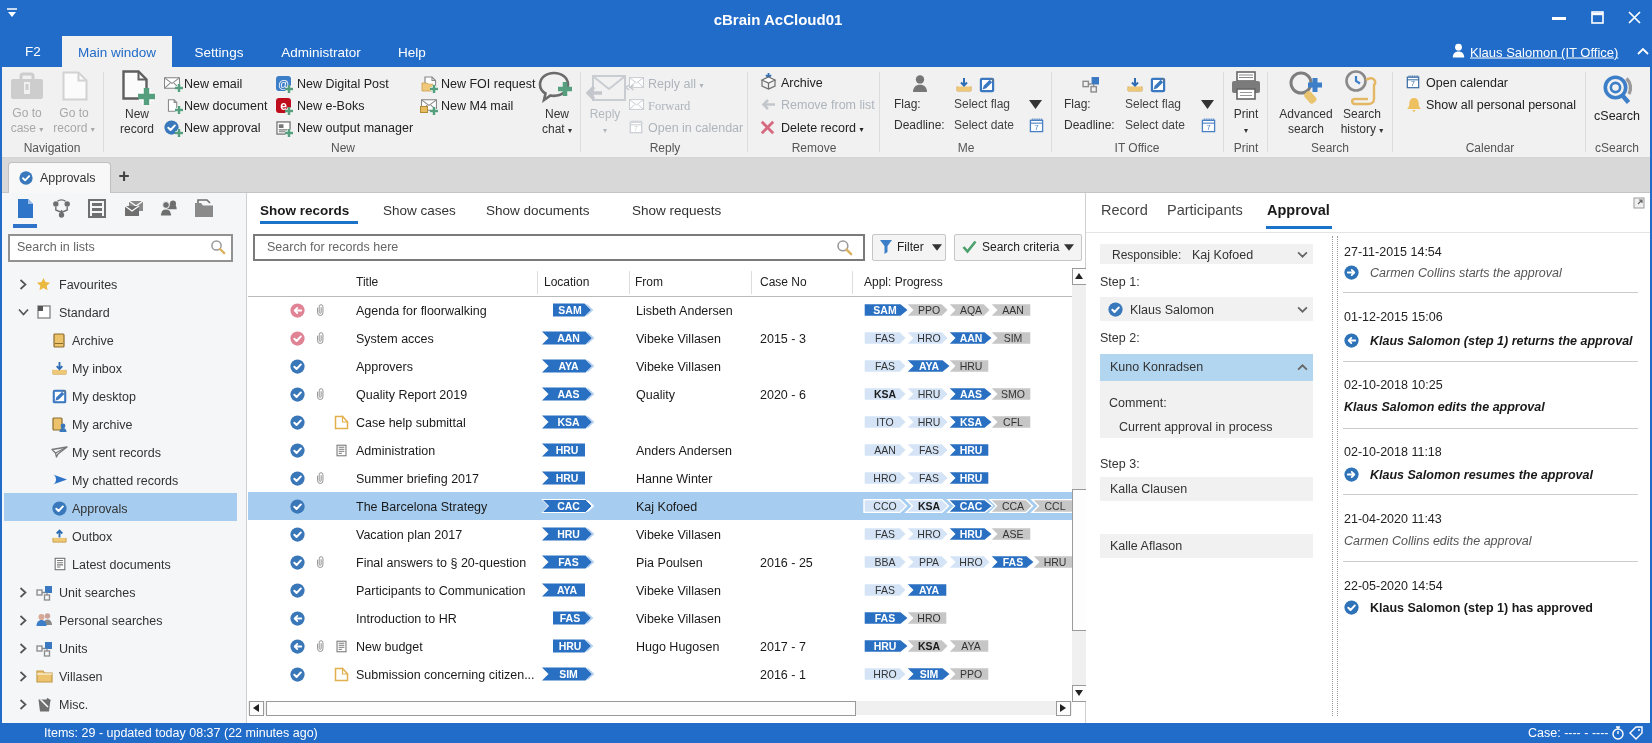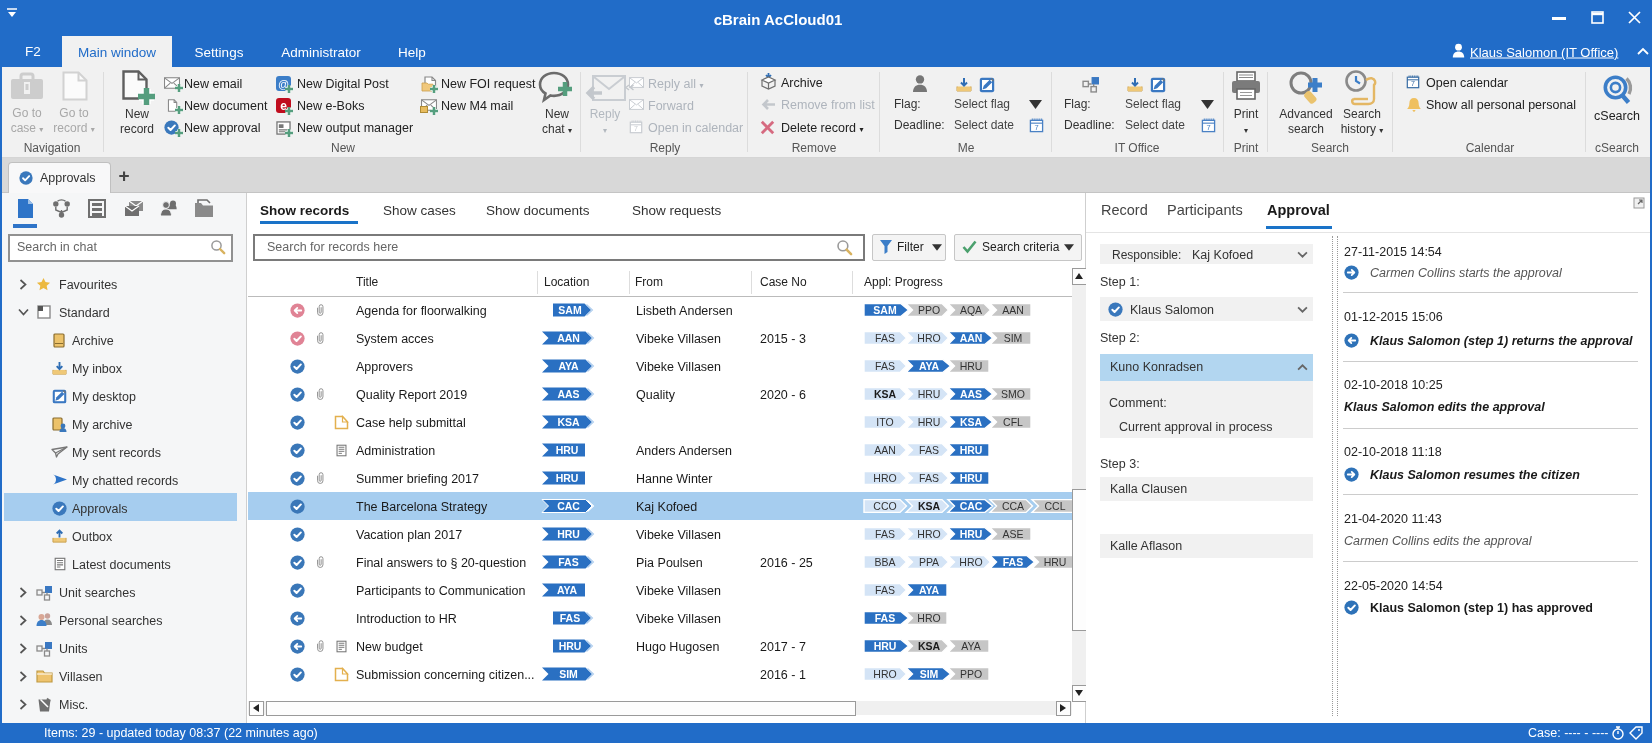--- a/index.html
+++ b/index.html
@@ -220,21 +220,21 @@
 <div class="bigbtn" style="left:580px;top:107px;width:50px;color:#b2b8bf;">Reply<br><span style="font-size:8px">▾</span></div>
 <svg class="ab" style="left:629px;top:77px;color:#c9cdd2" width="15" height="11">
         <use href="#env" width="15" height="11"></use>
       </svg><path><svg class="ab" style="left:625px;top:84px" width="9" height="7" viewBox="0 0 9 7">
           <path d="M4 1L1 3.5 4 6M8.5 1l-3 2.5 3 2.5" fill="none" stroke="#c3c7cc" stroke-width="1.4"></path>
         </svg>
 <div class="t cy dis" style="left:648px;top:84px;font-size:12.5px;">Reply all <span style="font-size:8px">▾</span></div>
 <svg class="ab" style="left:629px;top:99px;color:#c9cdd2" width="15" height="11">
           <use href="#env" width="15" height="11"></use>
         </svg>
-<div class="t cy dis" style="left:648px;top:106px;font-size:12.5px;">Forward</div>
+<div class="t cy dis" style="left:648px;top:106px;font-size:12.5px;font-family:Liberation Serif, serif;">Forward</div>
 <svg class="ab" style="left:629px;top:120px;color:#c9cdd2" width="14" height="14">
           <use href="#cal" width="14" height="14"></use>
         </svg>
 <div class="t cy dis" style="left:648px;top:128px;font-size:12.5px;">Open in calendar</div>
 
 <svg class="ab" style="left:760px;top:72px" width="17" height="18" viewBox="0 0 17 18">
           <path d="M8.5 1v5M6 3l2.5 2.7L11 3" fill="none" stroke="#2e6db4" stroke-width="1.8"></path>
           <path d="M2 8l6.5-3L15 8l-6.5 3z" fill="#fff" stroke="#6f6f6f" stroke-width="1.2"></path>
           <path d="M2 8v6l6.5 3 6.5-3V8M8.5 11v6" fill="none" stroke="#6f6f6f" stroke-width="1.2"></path>
         </svg>
@@ -364,21 +364,21 @@
           <path d="M7.5 18c0-4 2-6.5 5.5-6.5s5.5 2.5 5.5 6.5z" fill="#6f6f6f" transform="translate(0 -6) scale(.9)"></path>
           <circle cx="6" cy="6" r="3.4" fill="#6f6f6f" stroke="#f5f6f7"></circle>
           <path d="M.5 17c0-4.5 2.2-7 5.5-7s5.5 2.5 5.5 7z" fill="#6f6f6f" stroke="#f5f6f7"></path>
         </svg>
 <svg class="ab" style="left:194px;top:199px" width="20" height="19" viewBox="0 0 20 19">
           <path d="M4 4V1h9l3 3" fill="none" stroke="#6f6f6f" stroke-width="1.6"></path>
           <path d="M1 4h6l2 2.5h10V18H1z" fill="#8a8a8a"></path>
         </svg>
 
 <div class="ab" style="left:8px;top:234px;width:221px;height:24px;background:#fff;border:2px solid #919191;"></div>
-<div class="t cy" style="left:17px;top:247px;color:#666;font-size:12.5px;">Search in chat</div>
+<div class="t cy" style="left:17px;top:247px;color:#666;font-size:12.5px;">Search in lists</div>
 <svg class="ab" style="left:210px;top:239px" width="16" height="16">
           <use href="#mag" width="16" height="16"></use>
         </svg>
 
 <div class="ab" style="left:4px;top:493px;width:233px;height:28px;background:#a6cdef;"></div>
 <svg class="ab" style="left:19px;top:279px" width="9" height="11" viewBox="0 0 9 11">
           <path d="M1.5 1l5 4.5-5 4.5" fill="none" stroke="#555" stroke-width="1.7"></path>
         </svg>
 <svg class="ab" style="left:36px;top:277px" width="15" height="15">
           <use href="#star" width="15" height="15"></use>
@@ -919,21 +919,21 @@
         </svg>
 <div class="t cy" style="left:1370px;top:341px;font-size:12.5px;font-style:italic;font-weight:bold;color:#1a1a1a;">Klaus Salomon (step 1) returns the approval</div>
 <div class="ab" style="left:1343px;top:361px;width:295px;height:1px;background:#ccc;"></div>
 <div class="t cy" style="left:1344px;top:385px;font-size:12.5px;color:#222;">02-10-2018 10:25</div>
 <div class="t cy" style="left:1344px;top:407px;font-size:12.5px;font-style:italic;font-weight:bold;color:#1a1a1a;">Klaus Salomon edits the approval</div>
 <div class="ab" style="left:1343px;top:428px;width:295px;height:1px;background:#ccc;"></div>
 <div class="t cy" style="left:1344px;top:452px;font-size:12.5px;color:#222;">02-10-2018 11:18</div>
 <svg class="ab" style="left:1344px;top:467px;color:#2e72b8" width="15" height="15">
           <use href="#arr" width="15" height="15"></use>
         </svg>
-<div class="t cy" style="left:1370px;top:475px;font-size:12.5px;font-style:italic;font-weight:bold;color:#1a1a1a;">Klaus Salomon resumes the citizen</div>
+<div class="t cy" style="left:1370px;top:475px;font-size:12.5px;font-style:italic;font-weight:bold;color:#1a1a1a;">Klaus Salomon resumes the approval</div>
 <div class="ab" style="left:1343px;top:494px;width:295px;height:1px;background:#ccc;"></div>
 <div class="t cy" style="left:1344px;top:519px;font-size:12.5px;color:#222;">21-04-2020 11:43</div>
 <div class="t cy" style="left:1344px;top:541px;font-size:12.5px;font-style:italic;color:#555;">Carmen Collins edits the approval</div>
 <div class="ab" style="left:1343px;top:561px;width:295px;height:1px;background:#ccc;"></div>
 <div class="t cy" style="left:1344px;top:586px;font-size:12.5px;color:#222;">22-05-2020 14:54</div>
 <svg class="ab" style="left:1344px;top:600px;color:#2e72b8" width="15" height="15">
           <use href="#ckc" width="15" height="15"></use>
         </svg>
 <div class="t cy" style="left:1370px;top:608px;font-size:12.5px;font-weight:bold;color:#1a1a1a;">Klaus Salomon (step 1) has approved</div>
 <div class="ab" style="left:0;top:723px;width:1652px;height:20px;background:#216cc8;"></div>

